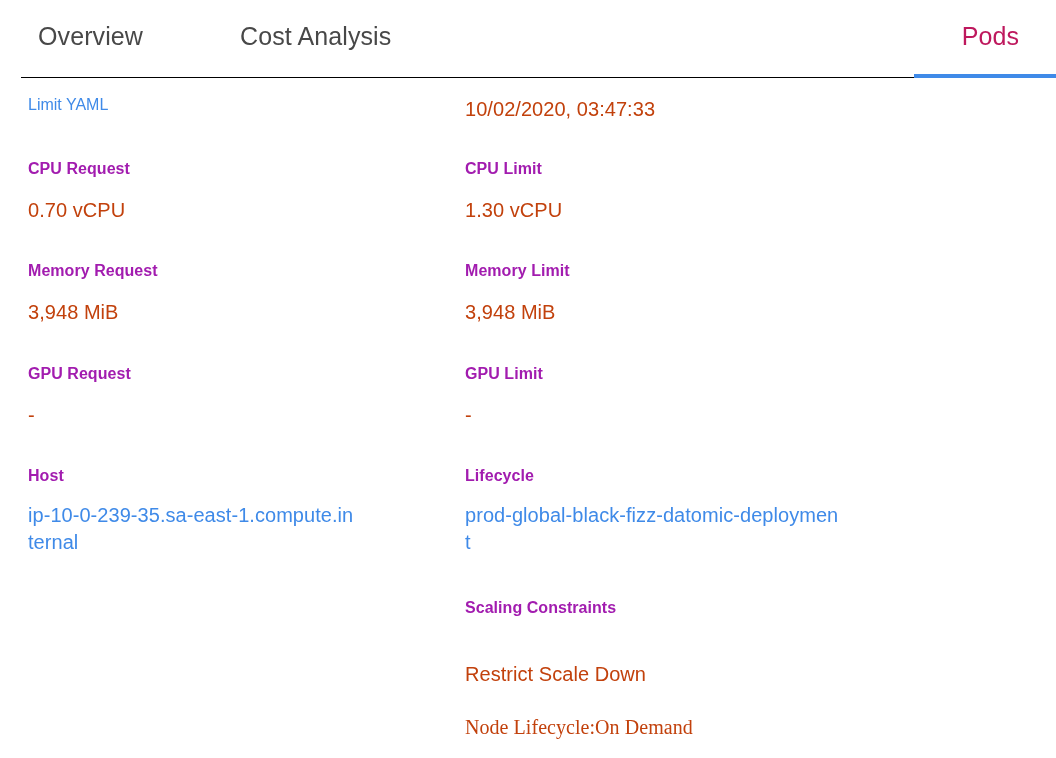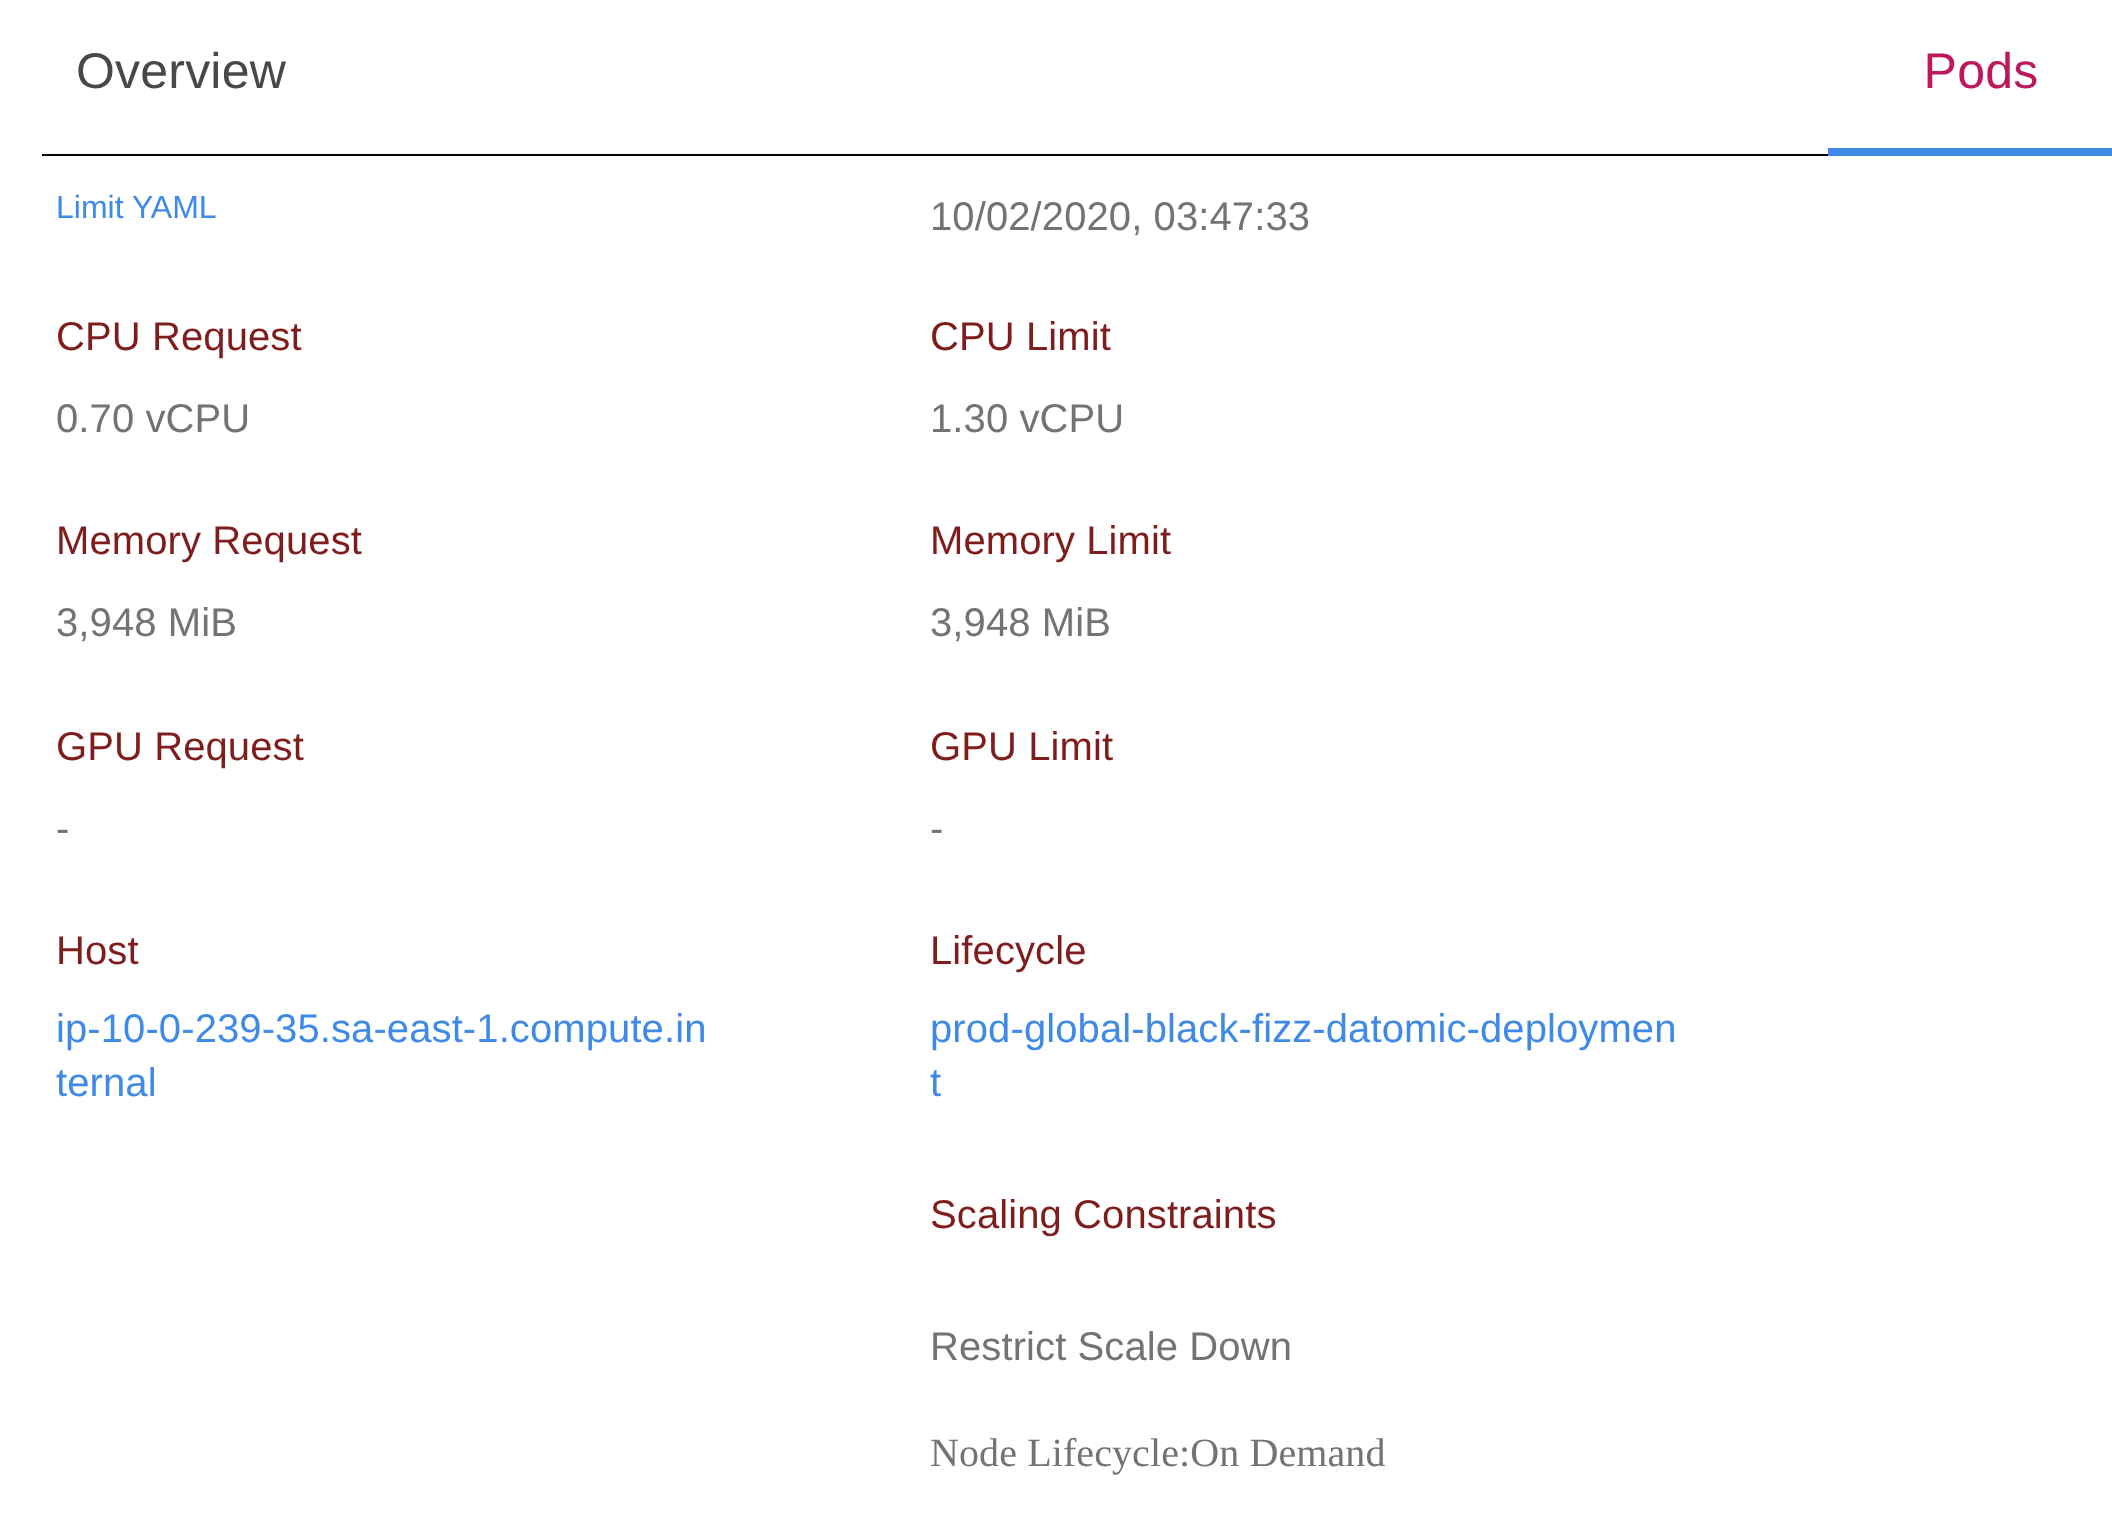--- a/index.html
+++ b/index.html
@@ -60,32 +60,32 @@
   }
 
   .col {
     position: absolute;
     top: 0;
   }
   .col-left  { left: 28px;  width: 400px; }
   .col-right { left: 465px; width: 400px; }
 
   .field-label {
-    font-size: 20px;
+    font-size: 16px;
     line-height: 26px;
-    font-weight: 400;
-    color: #7f1d1d;
+    font-weight: 700;
+    color: #a21caf;
     letter-spacing: 0.05px;
   }
 
   .field-value {
     font-size: 20px;
     line-height: 27px;
     font-weight: 400;
-    color: #737373;
+    color: #c2410c;
     letter-spacing: 0.05px;
   }
 
   .field-value.link,
   .link {
     color: #3f8ae8;
     text-decoration: none;
     cursor: pointer;
     display: inline-block;
     max-width: 385px;
@@ -108,20 +108,23 @@
   .p-r-scale-label { position: absolute; top: 517px; }
   .p-r-scale-1     { position: absolute; top: 583px; }
   .p-r-scale-2     { position: absolute; top: 636px; font-family: Liberation Serif, serif; }
 </style>
 </head>
 <body>
 
 <div class="tabbar">
   <div class="tab tab-overview">
     <span>Overview</span>
+  </div>
+  <div class="tab tab-cost">
+    <span>Cost Analysis</span>
   </div>
   <div class="tab tab-pods active">
     <span>Pods</span>
   </div>
   <div class="tab-underline" style="left:893px;width:153px;"></div>
 </div>
 
 <div class="content">
 
   <div class="col col-left">

